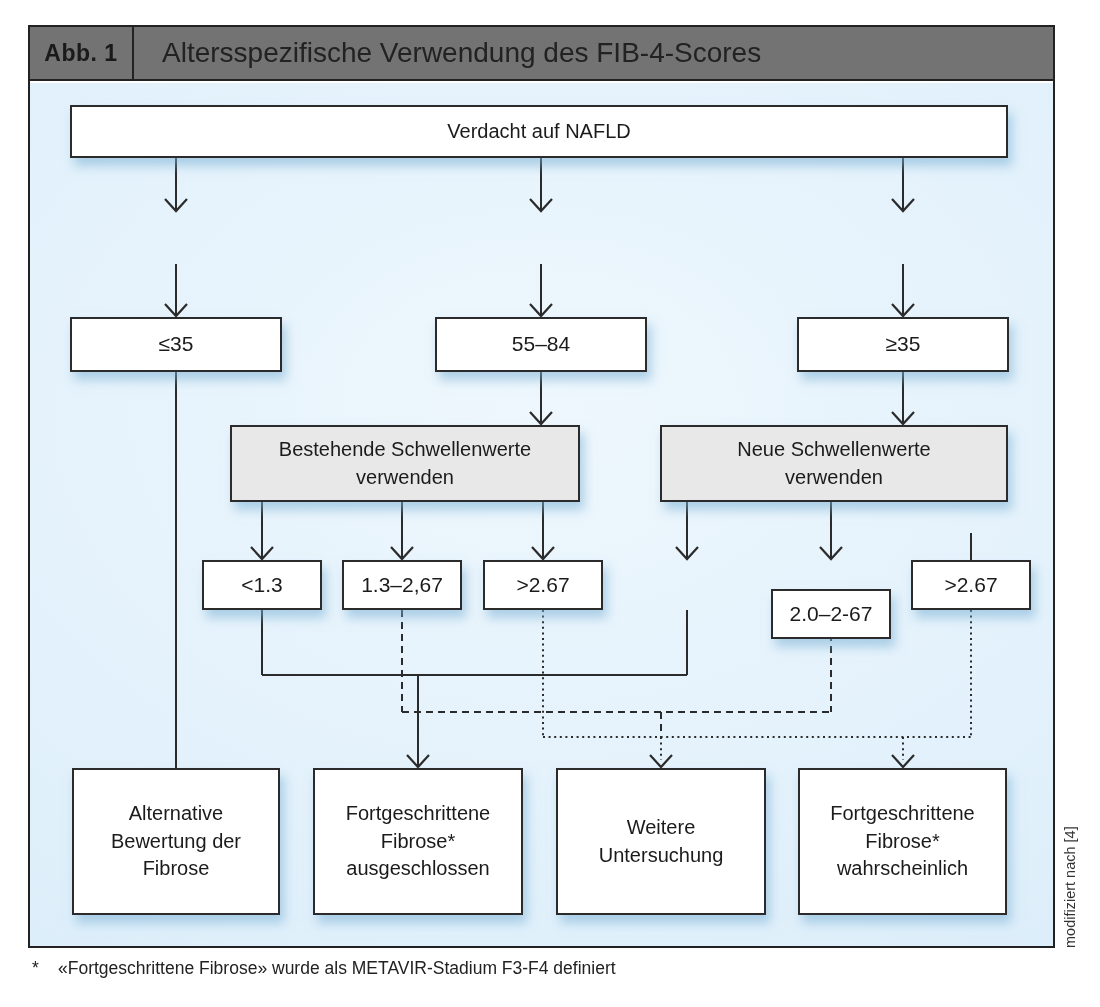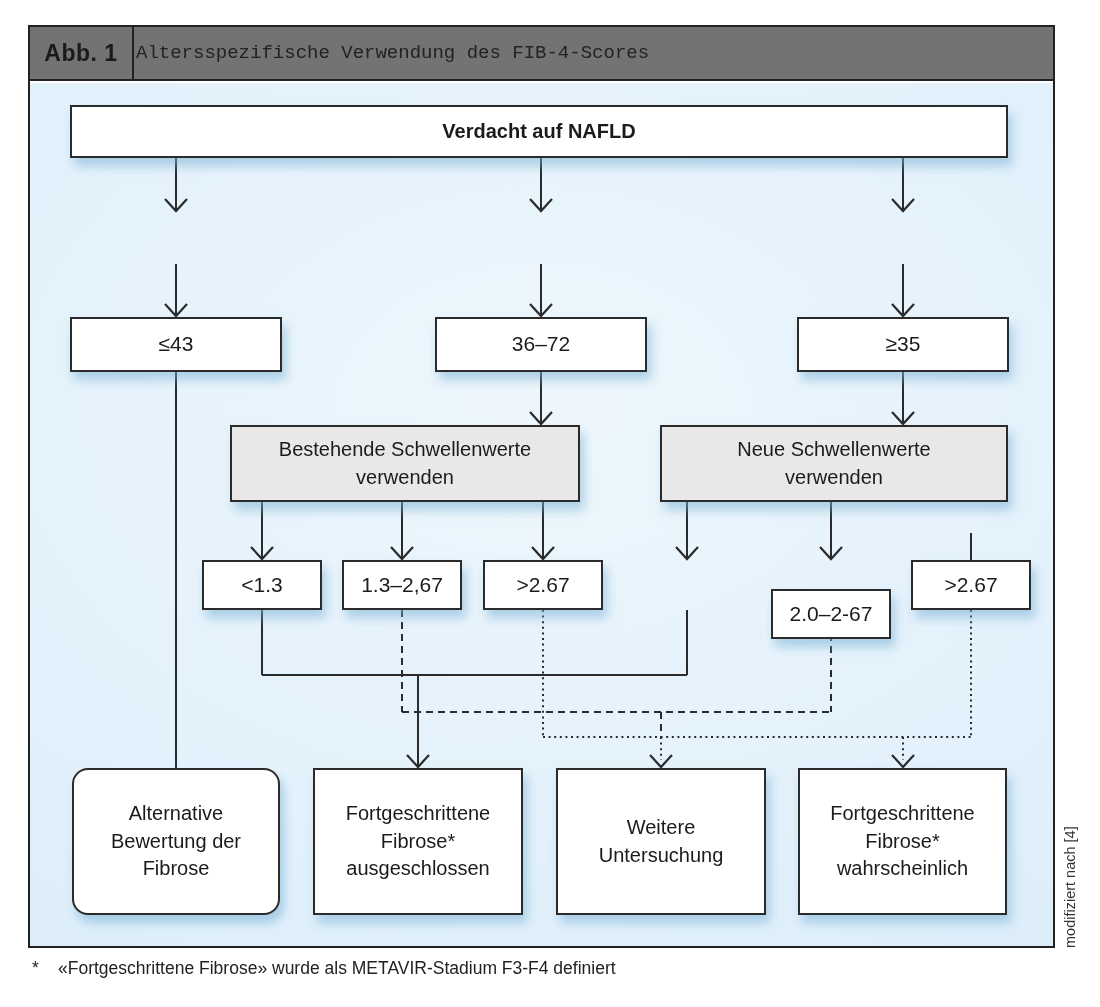--- a/index.html
+++ b/index.html
@@ -5,21 +5,21 @@
   html,body{margin:0;padding:0;background:#ffffff;}
   #page{position:relative;width:1100px;height:1007px;background:#ffffff;overflow:hidden;
         font-family:"Liberation Sans","DejaVu Sans",sans-serif;color:#1a1a1a;}
 
   
   #frame{position:absolute;left:28px;top:25px;width:1023px;height:919px;border:2px solid #222;}
   #titlebar{position:absolute;left:0;top:0;width:100%;height:54px;background:#737373;
             border-bottom:2px solid #222;display:flex;align-items:center;box-sizing:border-box;}
   #fig-label{width:104px;height:100%;display:flex;align-items:center;justify-content:center;
              font-weight:bold;font-size:23px;border-right:2px solid #222;box-sizing:border-box;letter-spacing:.5px;}
-  #fig-title{padding-left:2px;font-size:19px;color:#222;font-family:Liberation Mono, monospace;}
+  #fig-title{padding-left:28px;font-size:28px;color:#222;}
   #panel{position:absolute;left:0;top:56px;right:0;bottom:0;
          background:radial-gradient(130% 110% at 50% 38%, #eef7fd 0%, #e0f0fb 55%, #d3e8f7 100%);}
 
   
   .node{position:absolute;background:#ffffff;border:2px solid #2b2b2b;box-sizing:border-box;
         display:flex;align-items:center;justify-content:center;text-align:center;
         white-space:pre-line;font-size:20px;line-height:1.38;color:#1b1b1b;
         box-shadow:4px 8px 10px rgba(122,176,214,.55);}
   .node.gray{background:#e8e8e8;}
   .node.small{font-size:21px;}
@@ -93,39 +93,39 @@
       <polyline class="head" points="391,547 402,559 413,547"></polyline>
       <polyline class="head" points="532,547 543,559 554,547"></polyline>
       <polyline class="head" points="676,547 687,559 698,547"></polyline>
       <polyline class="head" points="820,547 831,559 842,547"></polyline>
       <polyline class="head" points="407,755 418,767 429,755"></polyline>
       <polyline class="head" points="650,755 661,767 672,755"></polyline>
       <polyline class="head" points="892,755 903,767 914,755"></polyline>
     </g>
   </svg>
 
-  <div class="node" style="left:70px;top:105px;width:938px;height:53px;font-weight:bold;">Verdacht auf NAFLD</div>
+  <div class="node" style="left:70px;top:105px;width:938px;height:53px;">Verdacht auf NAFLD</div>
 
 
-  <div class="node small" style="left:70px;top:317px;width:212px;height:55px;">≤43</div>
-  <div class="node small" style="left:435px;top:317px;width:212px;height:55px;">36–72</div>
+  <div class="node small" style="left:70px;top:317px;width:212px;height:55px;">≤35</div>
+  <div class="node small" style="left:435px;top:317px;width:212px;height:55px;">55–84</div>
   <div class="node small" style="left:797px;top:317px;width:212px;height:55px;">≥35</div>
 
   <div class="node gray" style="left:230px;top:425px;width:350px;height:77px;">Bestehende Schwellenwerte
 verwenden</div>
   <div class="node gray" style="left:660px;top:425px;width:348px;height:77px;">Neue Schwellenwerte
 verwenden</div>
 
   <div class="node small" style="left:202px;top:560px;width:120px;height:50px;">&lt;1.3</div>
   <div class="node small" style="left:342px;top:560px;width:120px;height:50px;">1.3–2,67</div>
   <div class="node small" style="left:483px;top:560px;width:120px;height:50px;">&gt;2.67</div>
   <div class="node small" style="left:771px;top:560px;width:120px;height:50px;margin-top:29px;">2.0–2-67</div>
   <div class="node small" style="left:911px;top:560px;width:120px;height:50px;">&gt;2.67</div>
 
-  <div class="node" style="left:72px;top:768px;width:208px;height:147px;border-radius:16px;">Alternative
+  <div class="node" style="left:72px;top:768px;width:208px;height:147px;">Alternative
 Bewertung der
 Fibrose</div>
   <div class="node" style="left:313px;top:768px;width:210px;height:147px;">Fortgeschrittene
 Fibrose*
 ausgeschlossen</div>
   <div class="node" style="left:556px;top:768px;width:210px;height:147px;">Weitere
 Untersuchung</div>
   <div class="node" style="left:798px;top:768px;width:209px;height:147px;">Fortgeschrittene
 Fibrose*
 wahrscheinlich</div>

